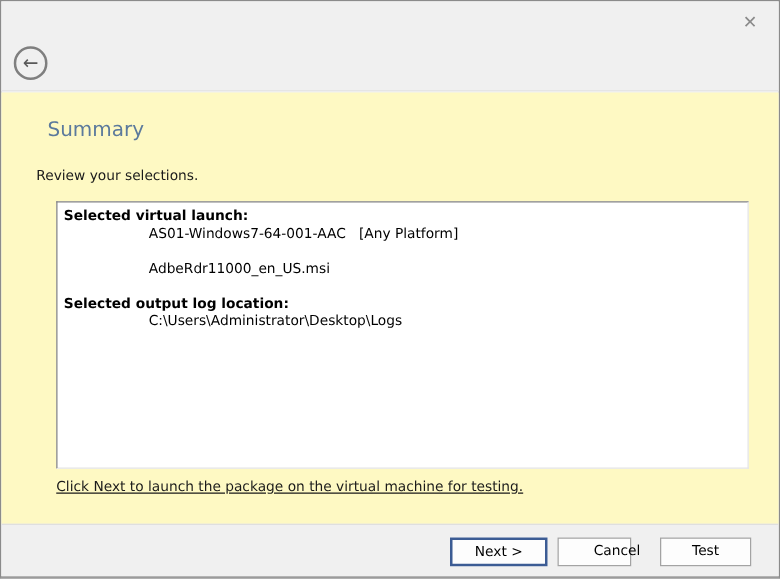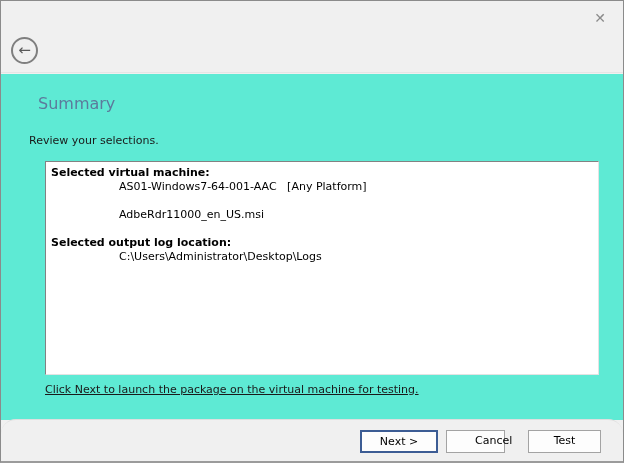--- a/index.html
+++ b/index.html
@@ -32,21 +32,21 @@
     color: #595959; font-size: 15px; line-height: 23px; text-align: center;
   }
   .wizard-title {
     position: absolute; left: 45px; top: 43px;
     font-size: 12px; color: #202020;
   }
 
   
   .body {
     position: absolute; left: 0; top: 73px; width: 100%; height: 346px;
-    background: #5eead4;
+    background: #fef9c3;
   }
   .page-heading {
     position: absolute; left: 37px; top: 20px;
     font-size: 16px; font-weight: normal;
   }
   .instruction {
     position: absolute; left: 28px; top: 60px;
     font-size: 11px; color: #1a1a1a;
   }
   .summary-box {
@@ -65,21 +65,21 @@
     padding-left: 68px; white-space: pre;
   }
   .footer-note {
     position: absolute; left: 44px; top: 309px;
     font-size: 11px; color: #1a1a1a; text-decoration: underline;
   }
 
   
   .footer {
     position: absolute; left: 0; bottom: 0; width: 100%; height: 42px;
-    background: #f0f0f0; border-top: 1px solid #dfdfdf; border-radius: 15px;
+    background: #f0f0f0; border-top: 1px solid #dfdfdf;
   }
   .btn {
     position: absolute; top: 10px; height: 23px;
     background: #fdfdfd; border: 1px solid #a3a3a3;
     font-family: "DejaVu Sans", "Liberation Sans", sans-serif;
     font-size: 11px; color: #000000; text-align: center; line-height: 20px;
   }
   .btn-next  { left: 359px; width: 78px; border: 2px solid #3c5c94; }
   .btn-cancel{ left: 445px; width: 59px; padding-left: 28px; }
   .btn-help  { left: 527px; width: 73px; }
@@ -96,21 +96,21 @@
         <span>←</span>
       </div>
     </div>
 
     <div class="body">
       <div class="page-heading" id="page-heading" style="color: rgb(92, 122, 156);">Summary</div>
       <div class="instruction">Review your selections.</div>
 
       <div class="summary-box">
         <div class="summary-item">
-          <div class="summary-label">Selected virtual machine:</div>
+          <div class="summary-label">Selected virtual launch:</div>
           <div class="summary-value">AS01-Windows7-64-001-AAC   [Any Platform]</div>
         </div>
         <div class="summary-item">
           <div class="summary-value">AdbeRdr11000_en_US.msi</div>
         </div>
         <div class="summary-item">
           <div class="summary-label">Selected output log location:</div>
           <div class="summary-value">C:\Users\Administrator\Desktop\Logs</div>
         </div>
       </div>

